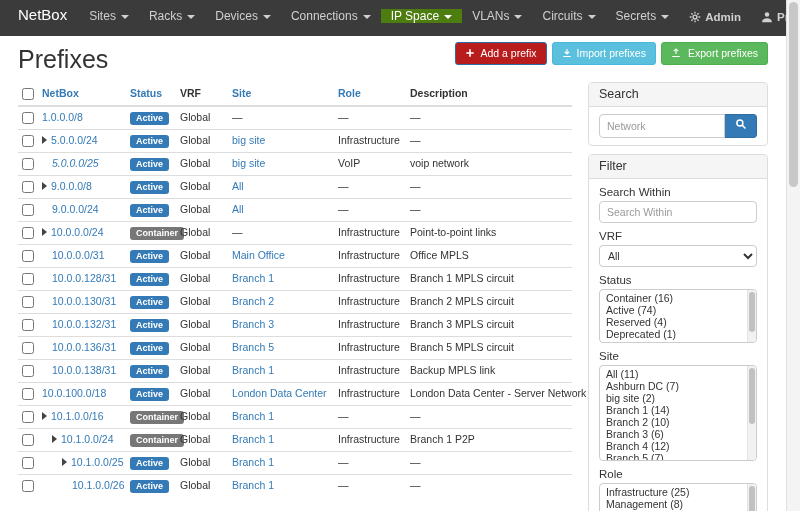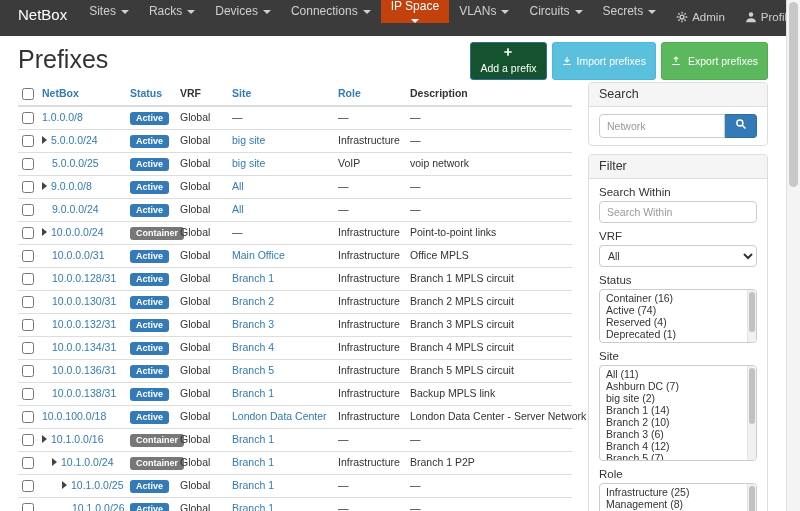--- a/index.html
+++ b/index.html
@@ -5,23 +5,23 @@
   * { margin:0; padding:0; box-sizing:border-box; }
   html,body { width:800px; height:511px; overflow:hidden; background:#fff;
               font-family:"Liberation Sans","DejaVu Sans",sans-serif; color:#333; }
   .page { width:786px; }
 
   
   .navbar { height:36px; background:#3b3b3b; display:flex; align-items:flex-end; padding:13px 6px; }
   .brand { color:#fff; font-size:15px; display:flex; align-items:center; padding:0 12px; text-decoration:none; }
   .nav-menu { display:flex; list-style:none; align-items:stretch; }
   .nav-item { display:flex; align-items:center; gap:5px; padding:0 10px; color:#d0d0d0; font-size:12px; cursor:pointer; white-space:nowrap; }
-  .nav-item.active { background:#c2410c; color:#fff;flex-direction:column; }
+  .nav-item.active { background:#4d7c0f; color:#fff; }
   .nav-right { margin-left:auto; }
-  .nav-right .nav-item { font-size:11.5px; gap:4px; }
+  .nav-right .nav-item { font-size:11.5px; gap:4px;font-weight:bold; }
   .caret { display:inline-block; width:0; height:0; border-left:4px solid transparent; border-right:4px solid transparent; border-top:4px solid currentColor; margin-top:1px; }
   .nav-icon svg { display:block; }
 
   
   .page-header { position:relative; padding:8px 18px 0; }
   .page-actions { position:absolute; right:18px; top:6px; display:flex; gap:5px; }
   .btn { display:inline-flex; align-items:center; gap:5px; color:#fff; font-size:10.5px; padding:4px 9px; border-radius:3px; border:1px solid transparent; cursor:pointer; font-family:inherit; line-height:1.2; }
   .btn-icon svg { display:block; }
   .page-title { font-size:25px; font-weight:500; color:#333; line-height:1.1; margin:2px 0 8px; }
 
@@ -124,21 +124,21 @@
               <path d="M1.5 15c0-3.6 2.9-5.5 6.5-5.5s6.5 1.9 6.5 5.5z"></path>
             </svg>
           </span>
           <span>Profile</span>
         </li>
       </ul>
   </header>
 
   <div class="page-header">
     <div class="page-actions">
-        <button class="btn" style="background: #14532d; border-color: rgb(46, 109, 164); flex-direction: column;">
+        <button class="btn" style="background: #b91c1c; border-color: rgb(46, 109, 164);">
           <span class="btn-icon">
             <svg width="10" height="10" viewBox="0 0 16 16" fill="none" stroke="currentColor" stroke-width="2.6">
               <path d="M8 2v12M2 8h12"></path>
             </svg>
           </span>
           <span>Add a prefix</span>
         </button>
         <button class="btn" style="background: rgb(91, 192, 222); border-color: rgb(70, 184, 218);">
           <span class="btn-icon">
             <svg width="10" height="10" viewBox="0 0 16 16" fill="none" stroke="currentColor" stroke-width="1.8">
@@ -197,21 +197,21 @@
               <td><input type="checkbox" style=""></td>
               <td style="padding-left: 4px;"><span class="tree-arrow"></span><a href="#">5.0.0.0/24</a></td>
               <td><span class="badge-label" style="background: rgb(51, 122, 183);">Active</span></td>
               <td>Global</td>
               <td><a href="#">big site</a></td>
               <td>Infrastructure</td>
               <td>—</td>
             </tr>
             <tr>
               <td><input type="checkbox" style=""></td>
-              <td style="padding-left: 14px;"><a href="#">5.0.0.0/25</a></td>
+              <td style="padding-left: 14px; font-style: italic;"><a href="#">5.0.0.0/25</a></td>
               <td><span class="badge-label" style="background: rgb(51, 122, 183);">Active</span></td>
               <td>Global</td>
               <td><a href="#">big site</a></td>
               <td>VoIP</td>
               <td>voip network</td>
             </tr>
             <tr>
               <td><input type="checkbox" style=""></td>
               <td style="padding-left: 4px;"><span class="tree-arrow"></span><a href="#">9.0.0.0/8</a></td>
               <td><span class="badge-label" style="background: rgb(51, 122, 183);">Active</span></td>
@@ -266,29 +266,20 @@
               <td>Branch 2 MPLS circuit</td>
             </tr>
             <tr>
               <td><input type="checkbox" style=""></td>
               <td style="padding-left: 14px;"><a href="#">10.0.0.132/31</a></td>
               <td><span class="badge-label" style="background: rgb(51, 122, 183);">Active</span></td>
               <td>Global</td>
               <td><a href="#">Branch 3</a></td>
               <td>Infrastructure</td>
               <td>Branch 3 MPLS circuit</td>
-            </tr>
-            <tr>
-              <td><input type="checkbox" style=""></td>
-              <td style="padding-left: 14px;"><a href="#">10.0.0.134/31</a></td>
-              <td><span class="badge-label" style="background: rgb(51, 122, 183);">Active</span></td>
-              <td>Global</td>
-              <td><a href="#">Branch 4</a></td>
-              <td>Infrastructure</td>
-              <td>Branch 4 MPLS circuit</td>
             </tr>
             <tr>
               <td><input type="checkbox" style=""></td>
               <td style="padding-left: 14px;"><a href="#">10.0.0.136/31</a></td>
               <td><span class="badge-label" style="background: rgb(51, 122, 183);">Active</span></td>
               <td>Global</td>
               <td><a href="#">Branch 5</a></td>
               <td>Infrastructure</td>
               <td>Branch 5 MPLS circuit</td>
             </tr>

